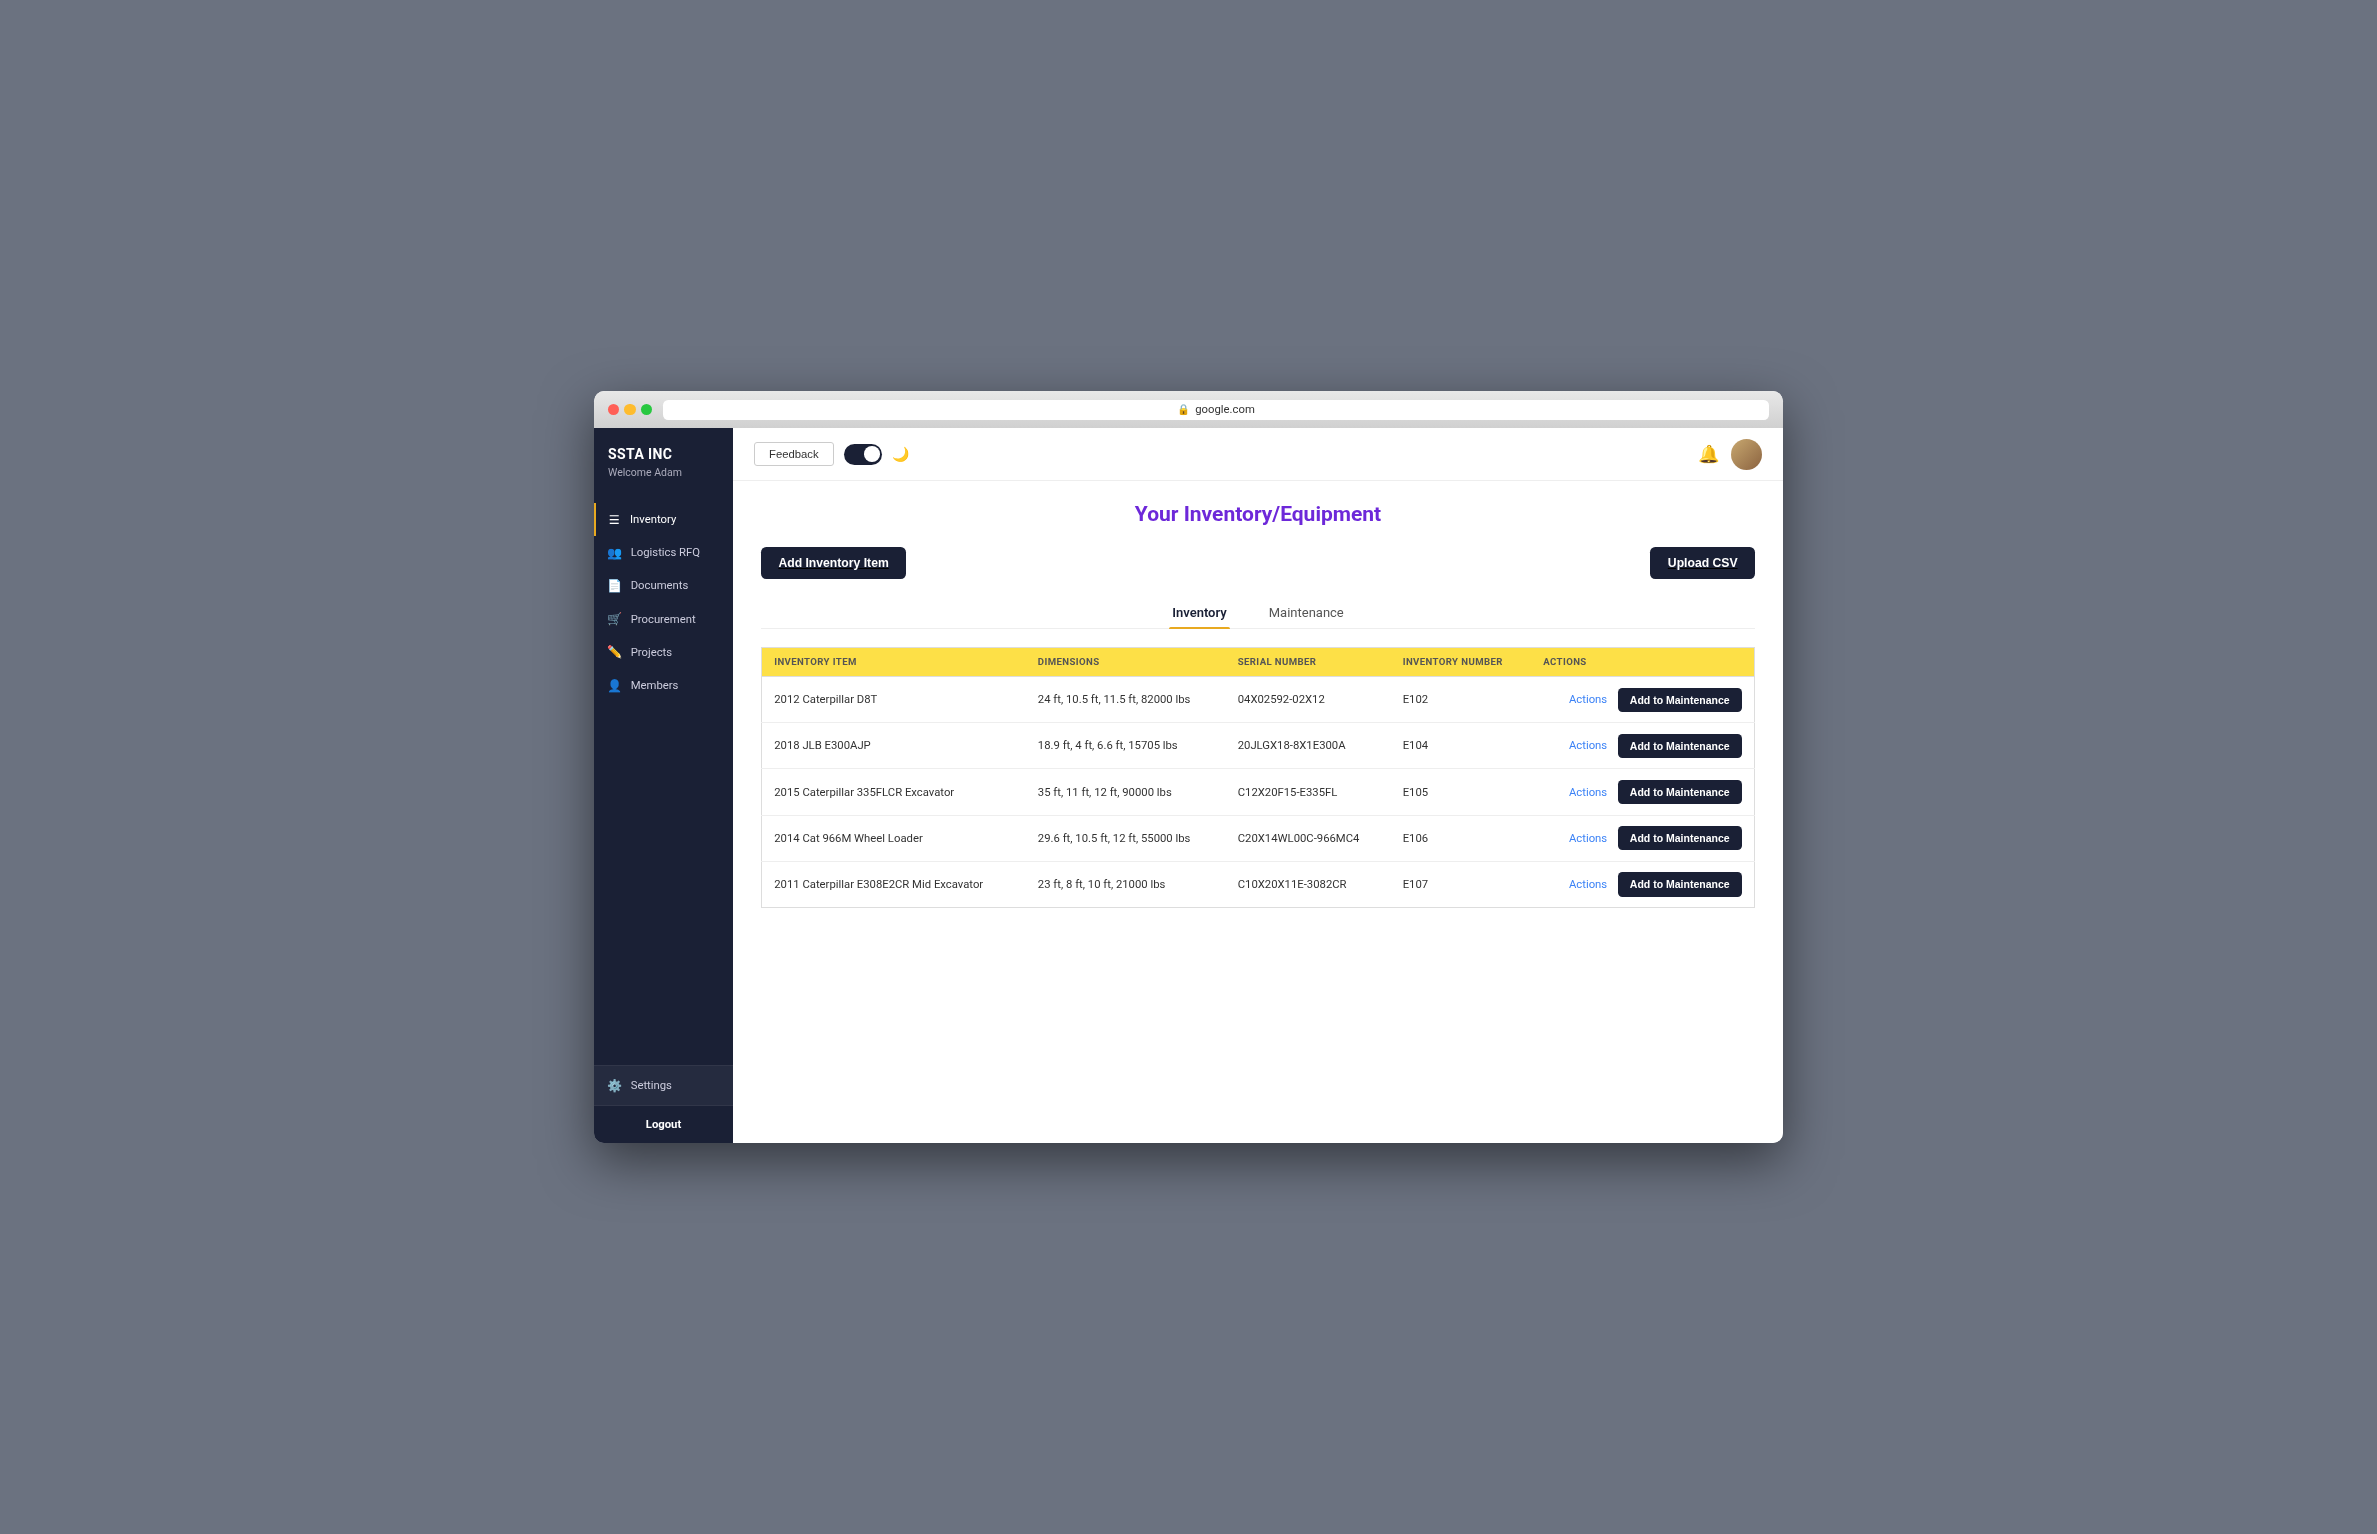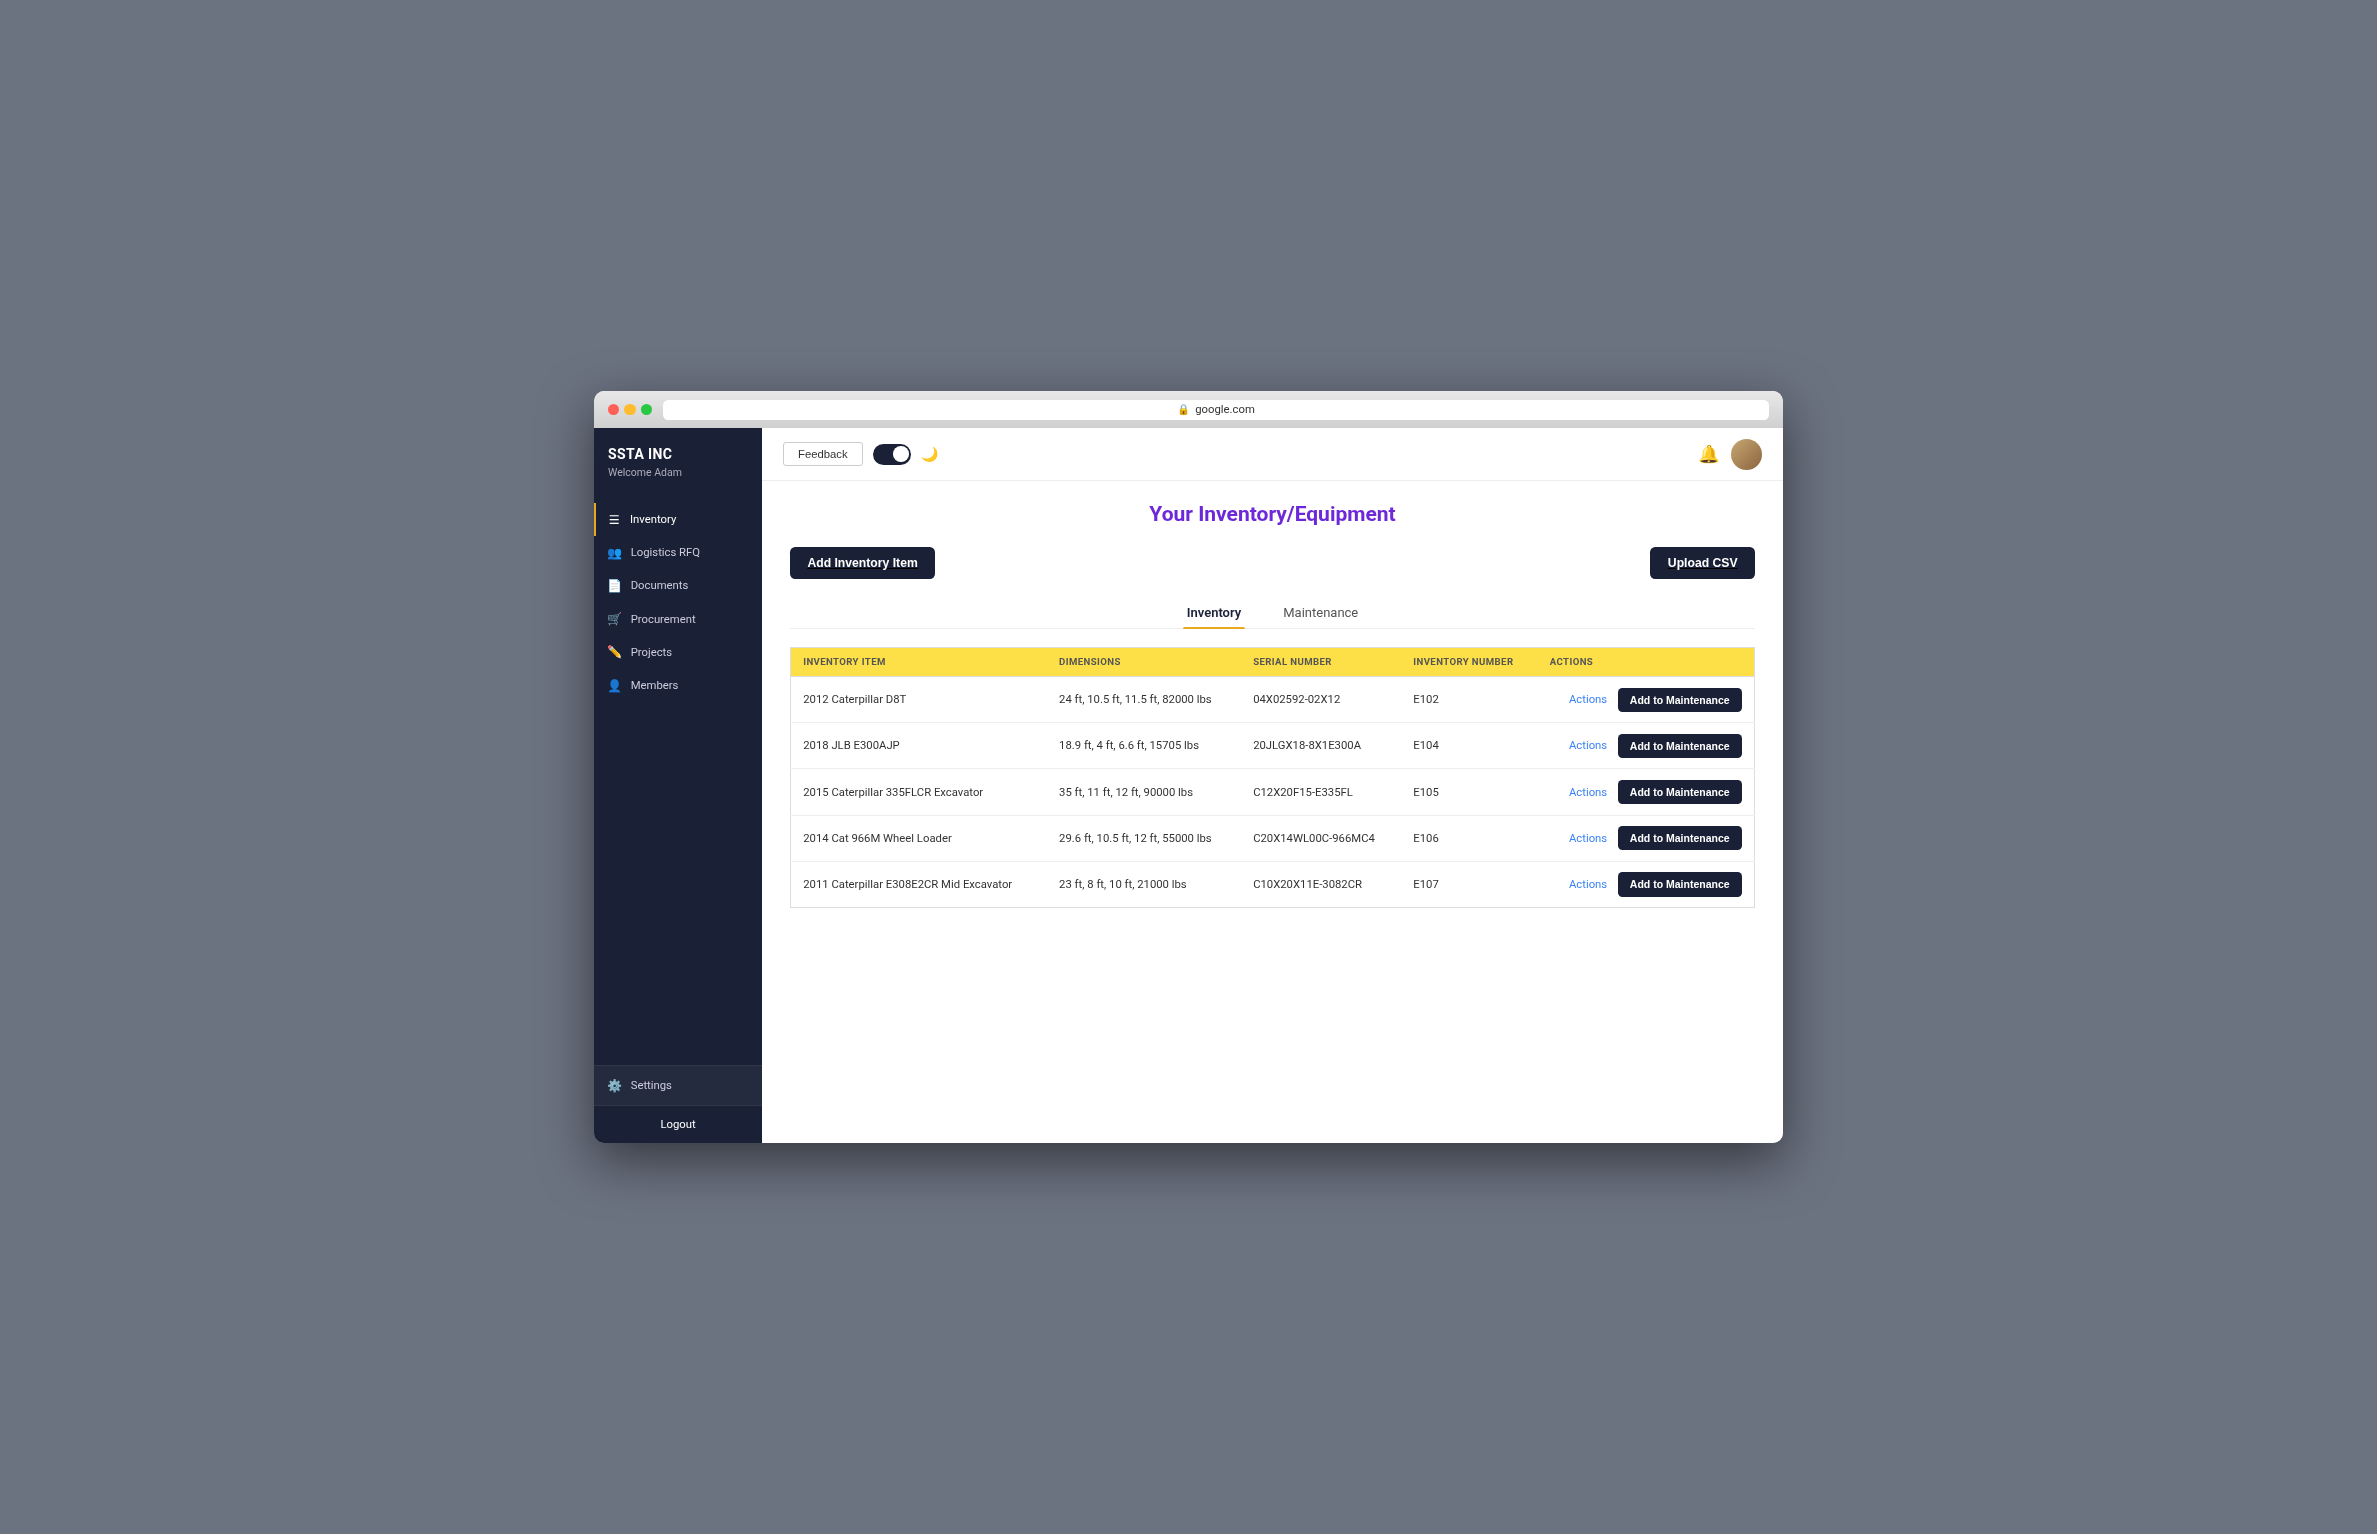--- a/index.html
+++ b/index.html
@@ -61,21 +61,21 @@
       font-size: 10.5px;
     }
 
     .app-container {
       display: flex;
       height: 715px;
     }
 
     
     .sidebar {
-      width: 168px;
+      width: 139px;
       background: #1a2035;
       color: #fff;
       display: flex;
       flex-direction: column;
       flex-shrink: 0;
     }
 
     .sidebar-brand {
       padding: 17.4px 14px 7px;
     }
@@ -138,21 +138,21 @@
       color: #ccd;
       cursor: pointer;
       background: rgba(255,255,255,0.05);
     }
 
     .logout-item {
       display: flex;
       justify-content: center;
       padding: 12.2px 14px;
       font-size: 11.3px;
-      font-weight: 400;
+      font-weight: 700;
       color: #fff;
       cursor: pointer;
       background: #1a2035;
       border-top: 0.9px solid rgba(255,255,255,0.1);
     }
 
     
     .main-content {
       flex: 1;
       display: flex;

